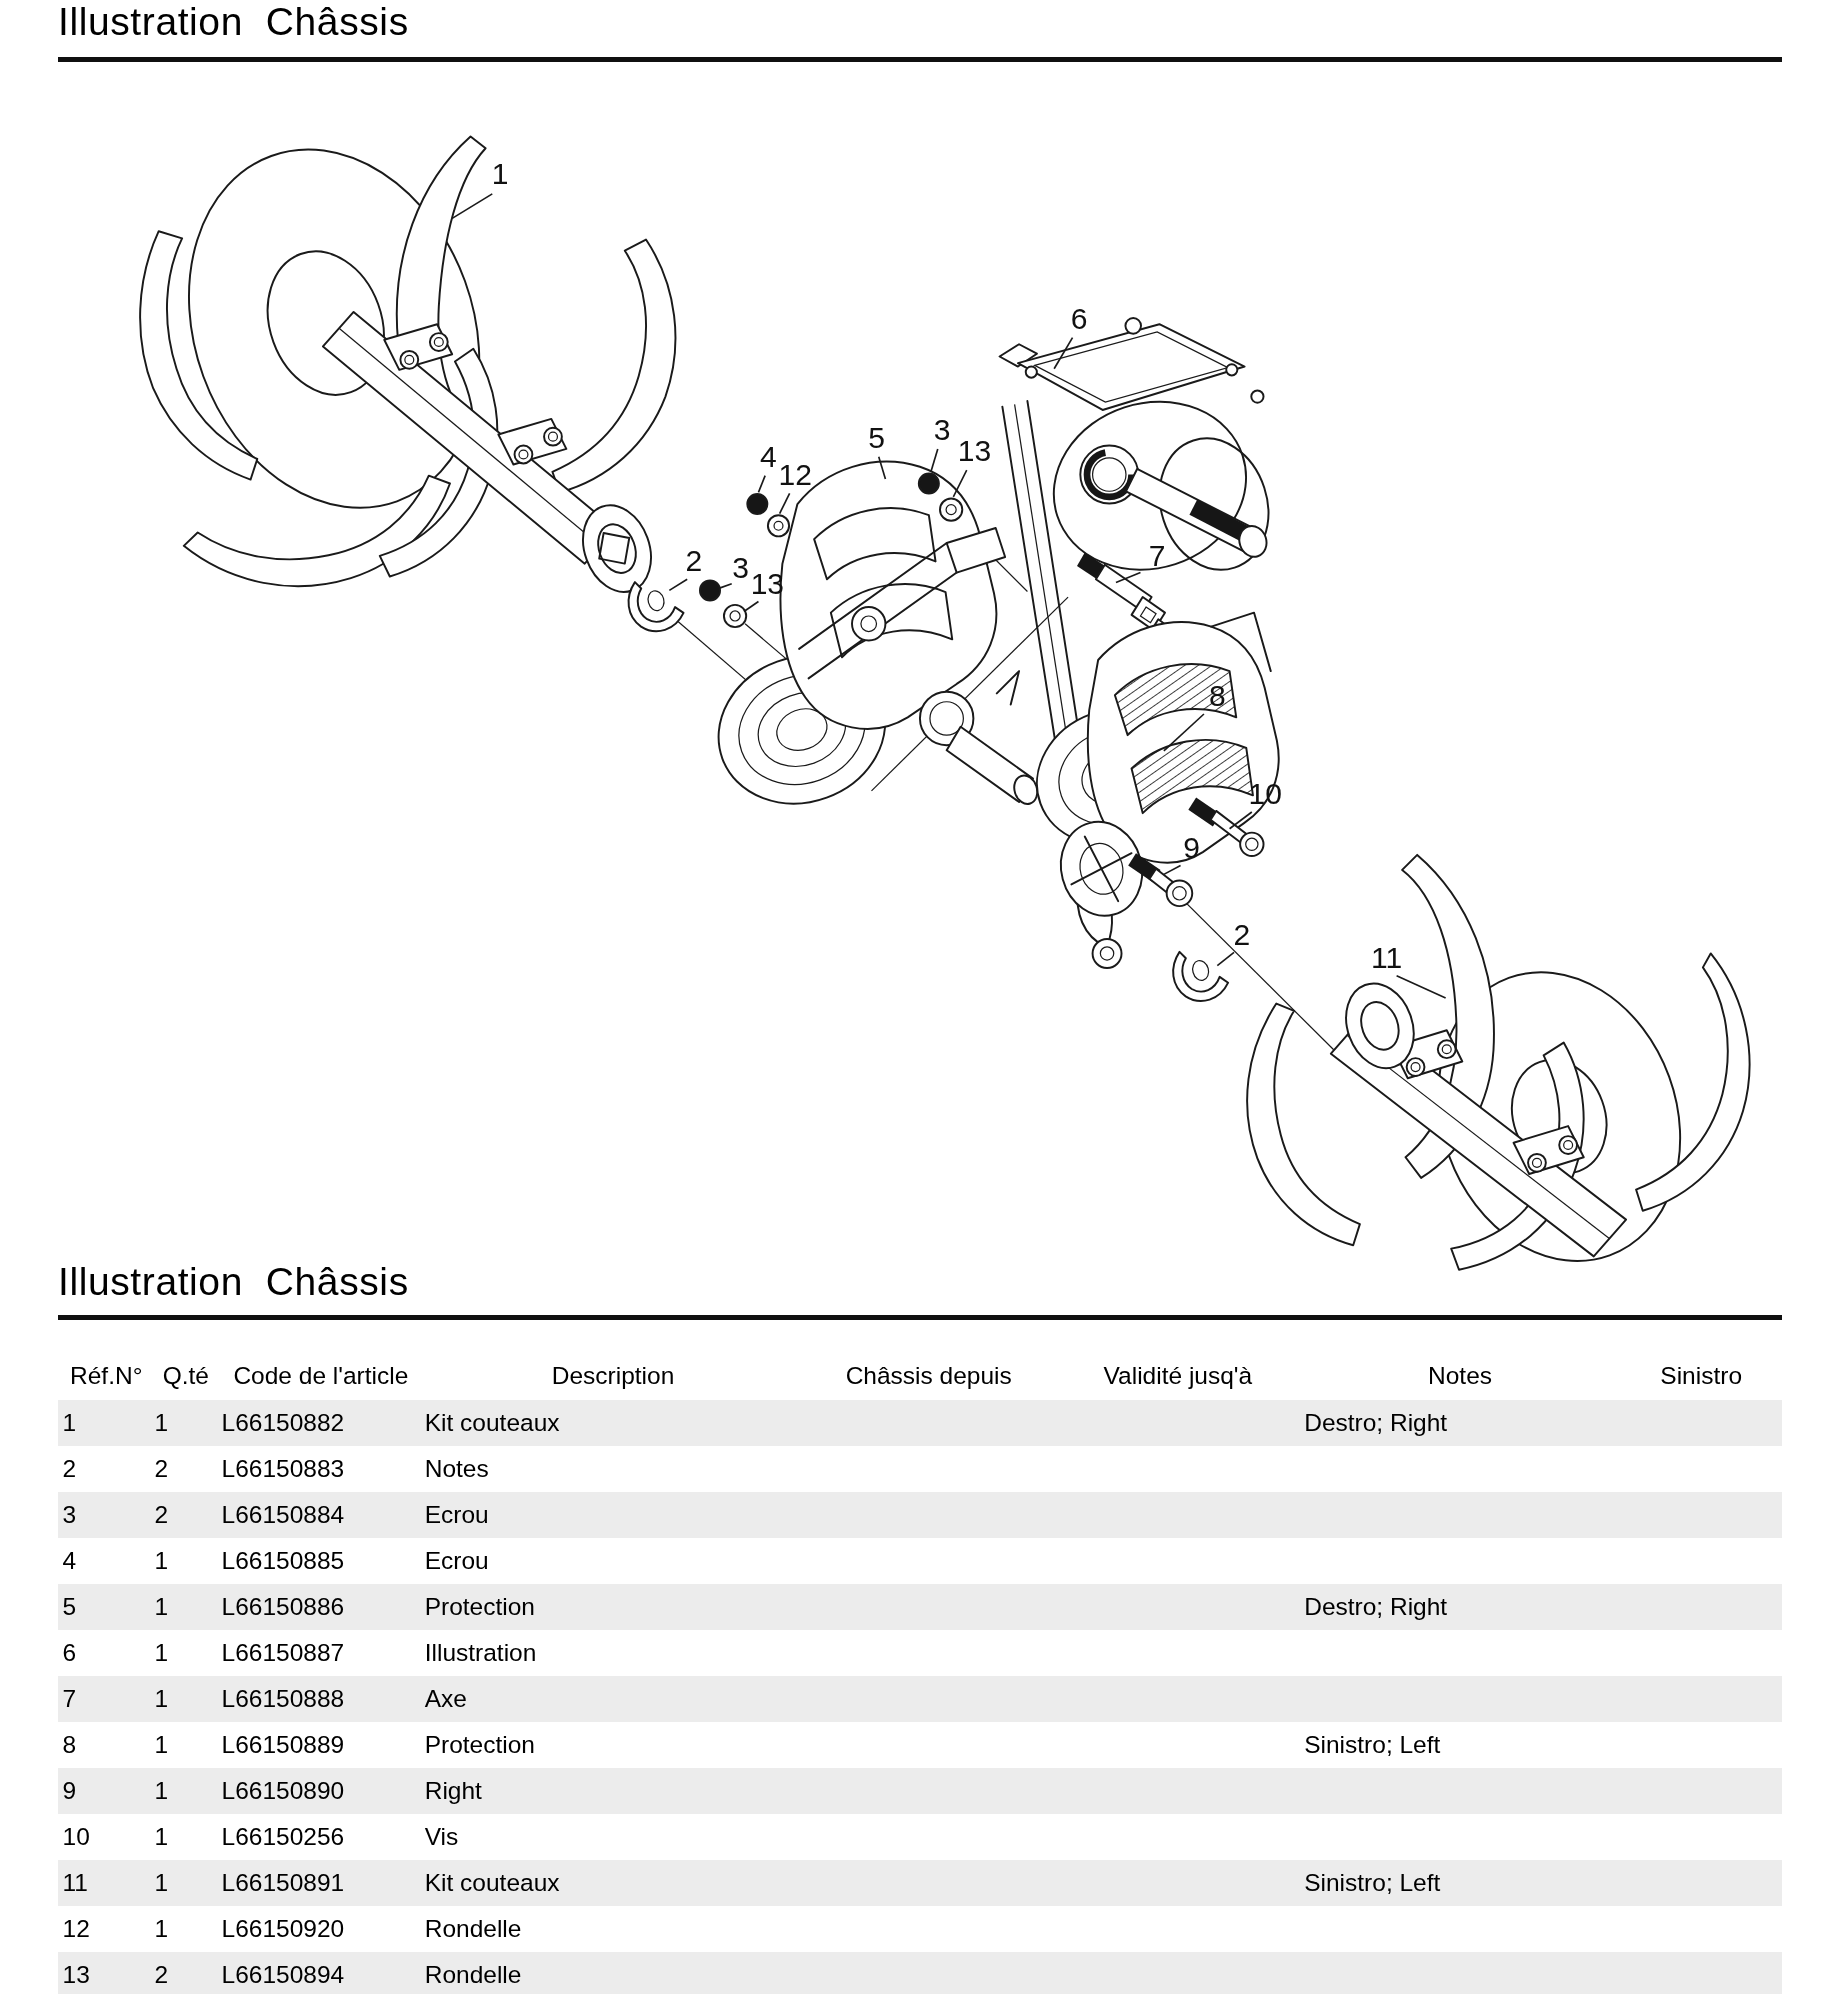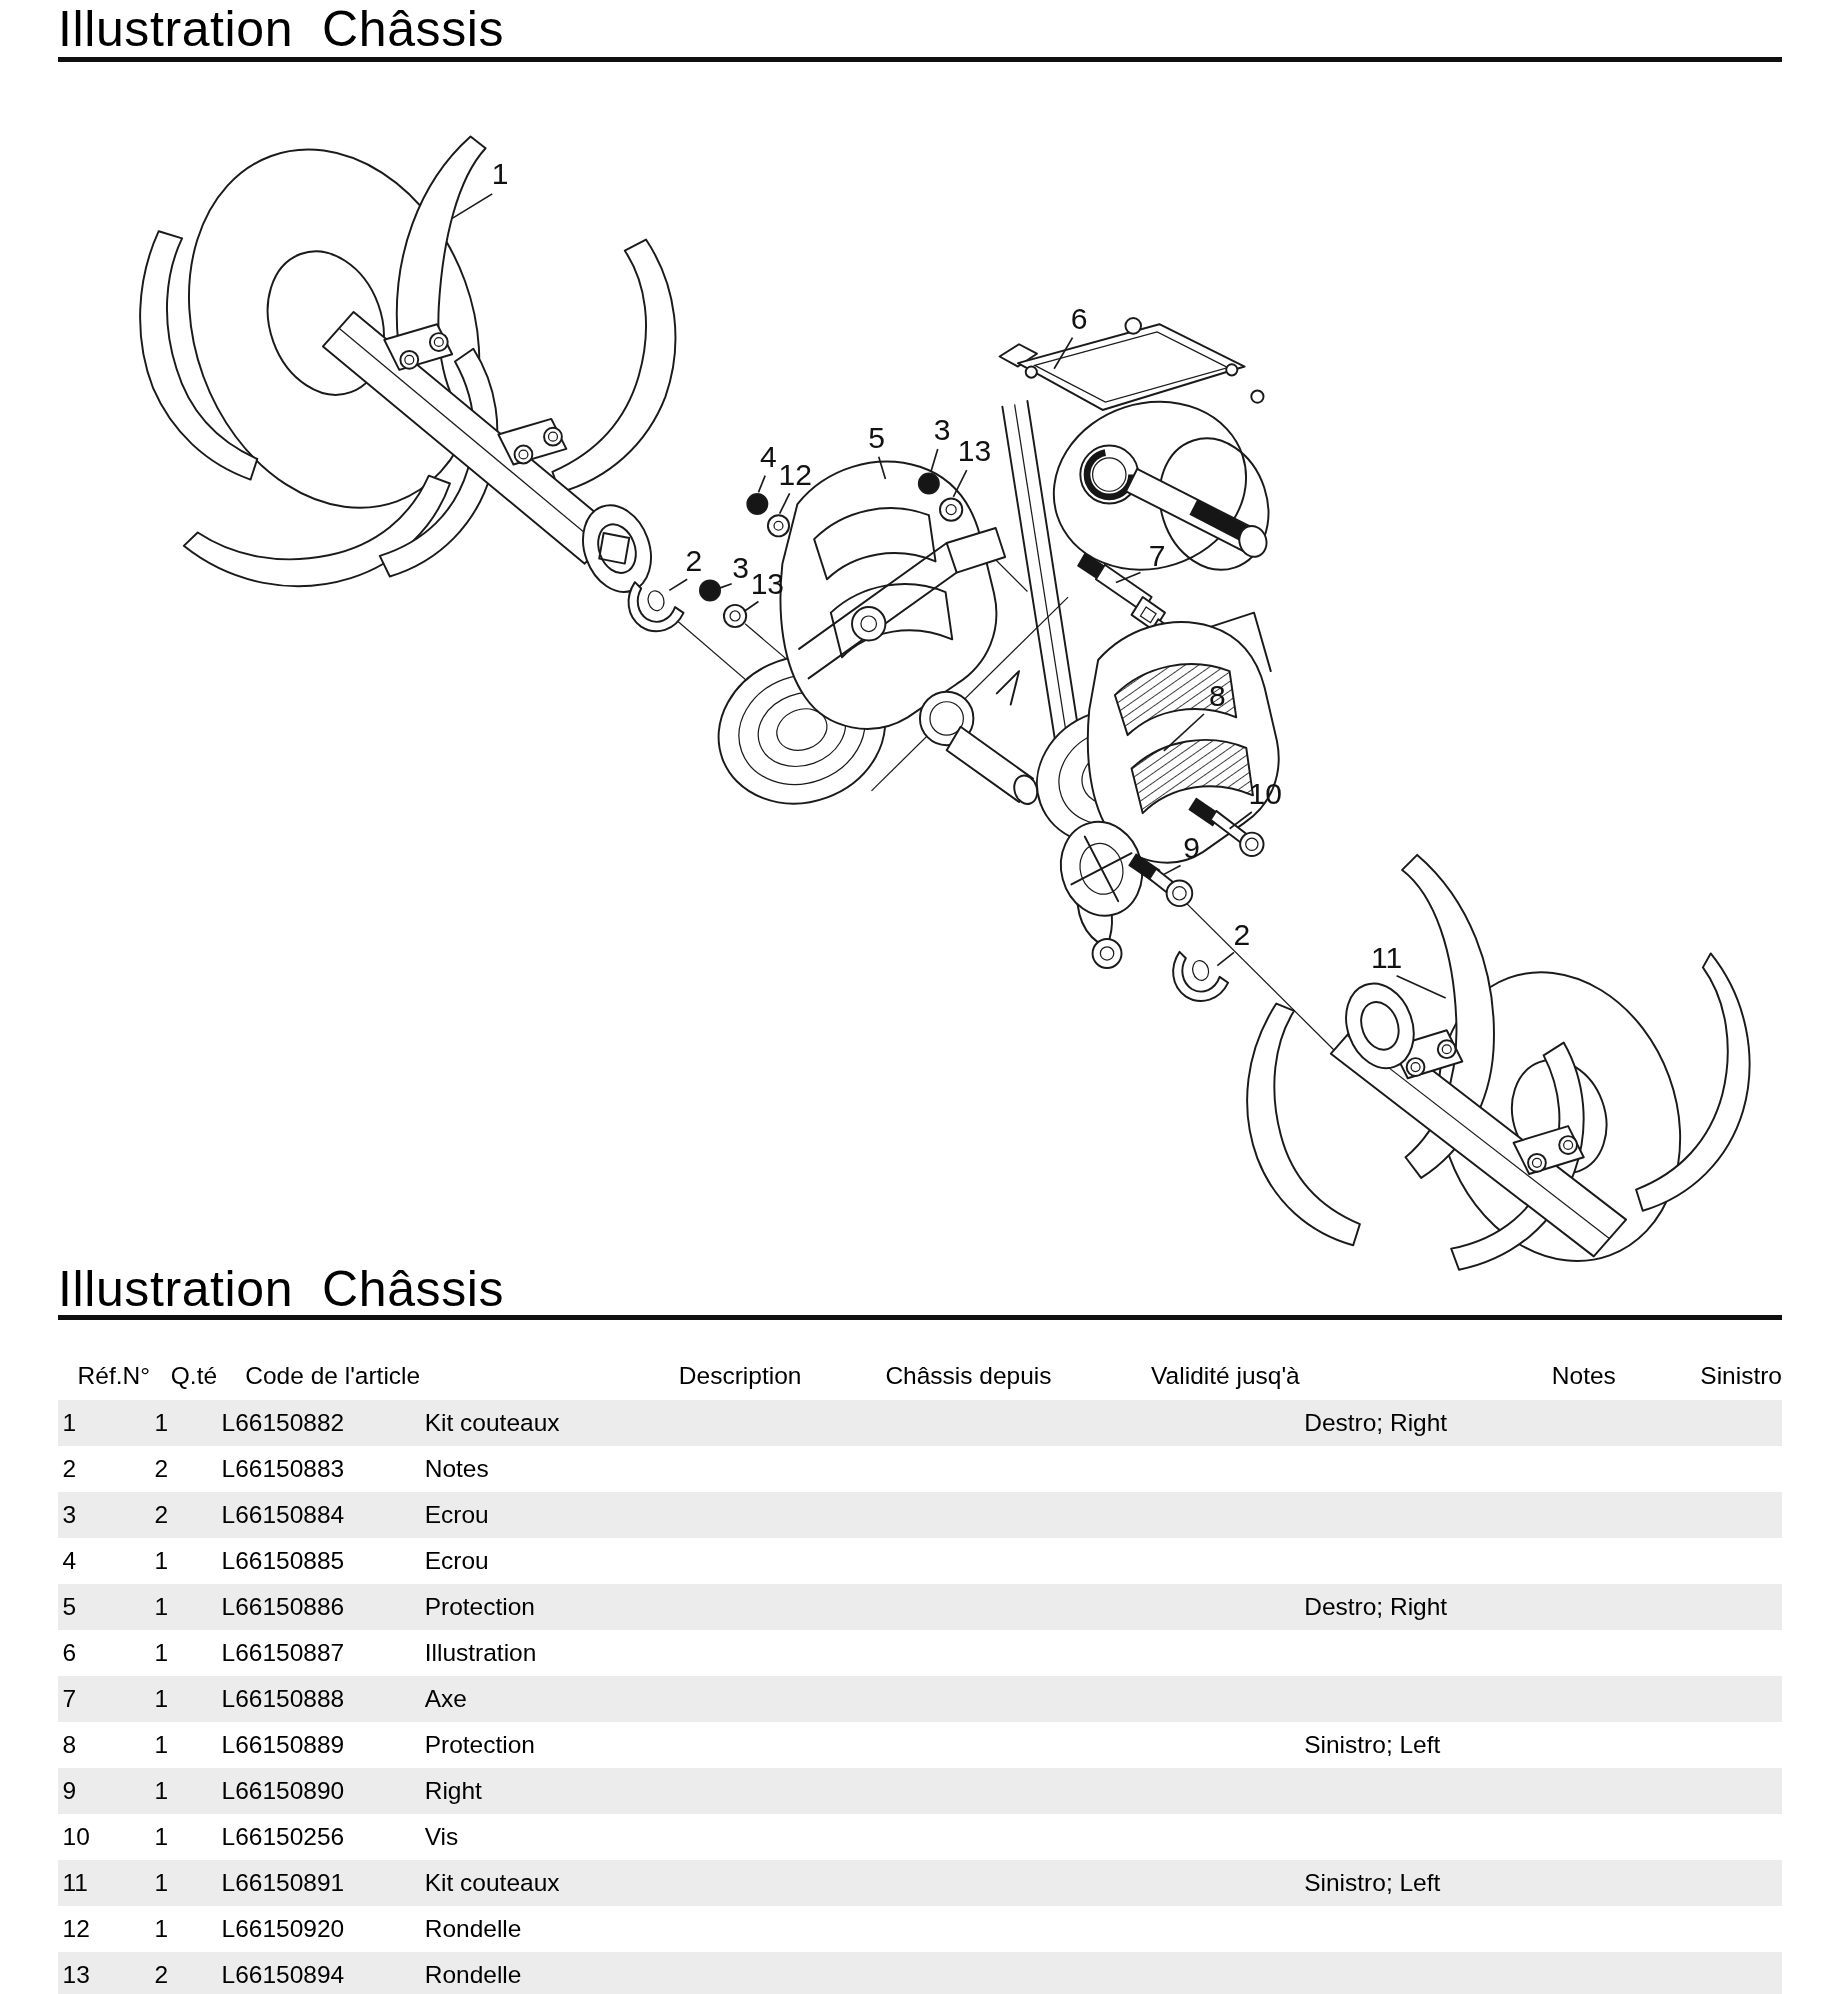--- a/index.html
+++ b/index.html
@@ -1,21 +1,21 @@
 <!DOCTYPE html>
 <html style="font-size:9px"><head>
 <meta charset="utf-8">
 <style>
   html,body{margin:0;padding:0;background:#ffffff;}
   .page{
     position:relative;width:1841px;height:1995px;background:#ffffff;overflow:hidden;
     font-family:"Liberation Sans", sans-serif;color:#000;
   }
   .doc-title{
-    position:absolute;left:58px;margin:0;font-size:50px;font-weight:400;
+    position:absolute;left:58px;margin:0;font-size:39px;font-weight:400;
     letter-spacing:0.6px;white-space:pre;color:#000;
   }
   #title-main{top:0px;}
   #title-section{top:1260px;}
   .rule{position:absolute;left:58px;width:1724px;height:4.5px;background:#101010;}
   #rule-top{top:57px;}
   #rule-section{top:1315px;}
 
   
   #diagram{position:absolute;left:0;top:0;width:1841px;height:1281px;}
@@ -31,21 +31,21 @@
   #parts-table{
     position:absolute;left:58px;top:1337px;width:1724px;
     border-collapse:collapse;table-layout:fixed;
     font-size:24.5px;color:#000;
   }
   #parts-table col.w0{width:92px;} #parts-table col.w1{width:67px;}
   #parts-table col.w2{width:203px;} #parts-table col.w3{width:381px;}
   #parts-table col.w4{width:250px;} #parts-table col.w5{width:248px;}
   #parts-table col.w6{width:316px;} #parts-table col.w7{width:166px;}
   #parts-table th{
-    height:53px;vertical-align:bottom;padding:0 0 10px 4.5px;text-align:right;
+    height:53px;vertical-align:bottom;padding:0 0 10px 4.5px;text-align:center;
     font-weight:400;white-space:nowrap;
   }
   #parts-table td{
     height:46px;padding:0 0 0 4.5px;text-align:left;vertical-align:middle;white-space:nowrap;
     overflow:hidden;
   }
   #parts-table tbody tr:nth-child(odd){background:#ececec;}
 </style>
 </head>
 <body>

